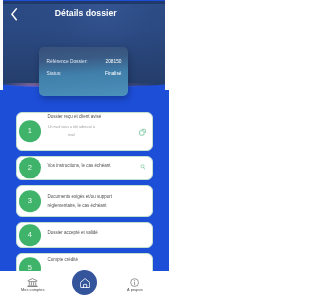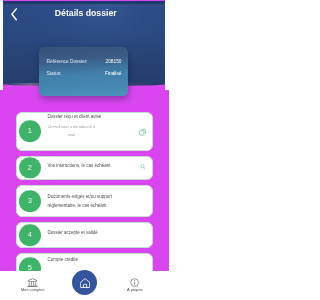--- a/index.html
+++ b/index.html
@@ -1,21 +1,21 @@
 <!DOCTYPE html>
 <html><head>
 <meta charset="utf-8">
 <style>
   * { box-sizing: border-box; margin:0; padding:0; }
   html, body { width:169px; height:300px; overflow:hidden; }
   body {
     font-family: "Liberation Sans", sans-serif;
     background:#ffffff;
   }
-  .phone { position:relative; width:169px; height:300px; background:#d946ef; overflow:hidden; }
+  .phone { position:relative; width:169px; height:300px; background:#1d4ed8; overflow:hidden; }
 
   
   .header {
     position:absolute; left:3.2px; top:0.8px; width:161.8px; height:85px;
     background:#2a4883;
     background-image:
       radial-gradient(ellipse 58% 95% at 62% 10%, rgba(76,112,178,.26) 0%, rgba(56,90,152,.10) 48%, rgba(34,58,112,0) 78%),
       linear-gradient(179deg, #2c4c86 0%, #2a4880 40%, #274274 70%, #243d6a 100%);
     border-bottom-left-radius: 100% 3.6px;
     border-bottom-right-radius: 100% 3.6px;

